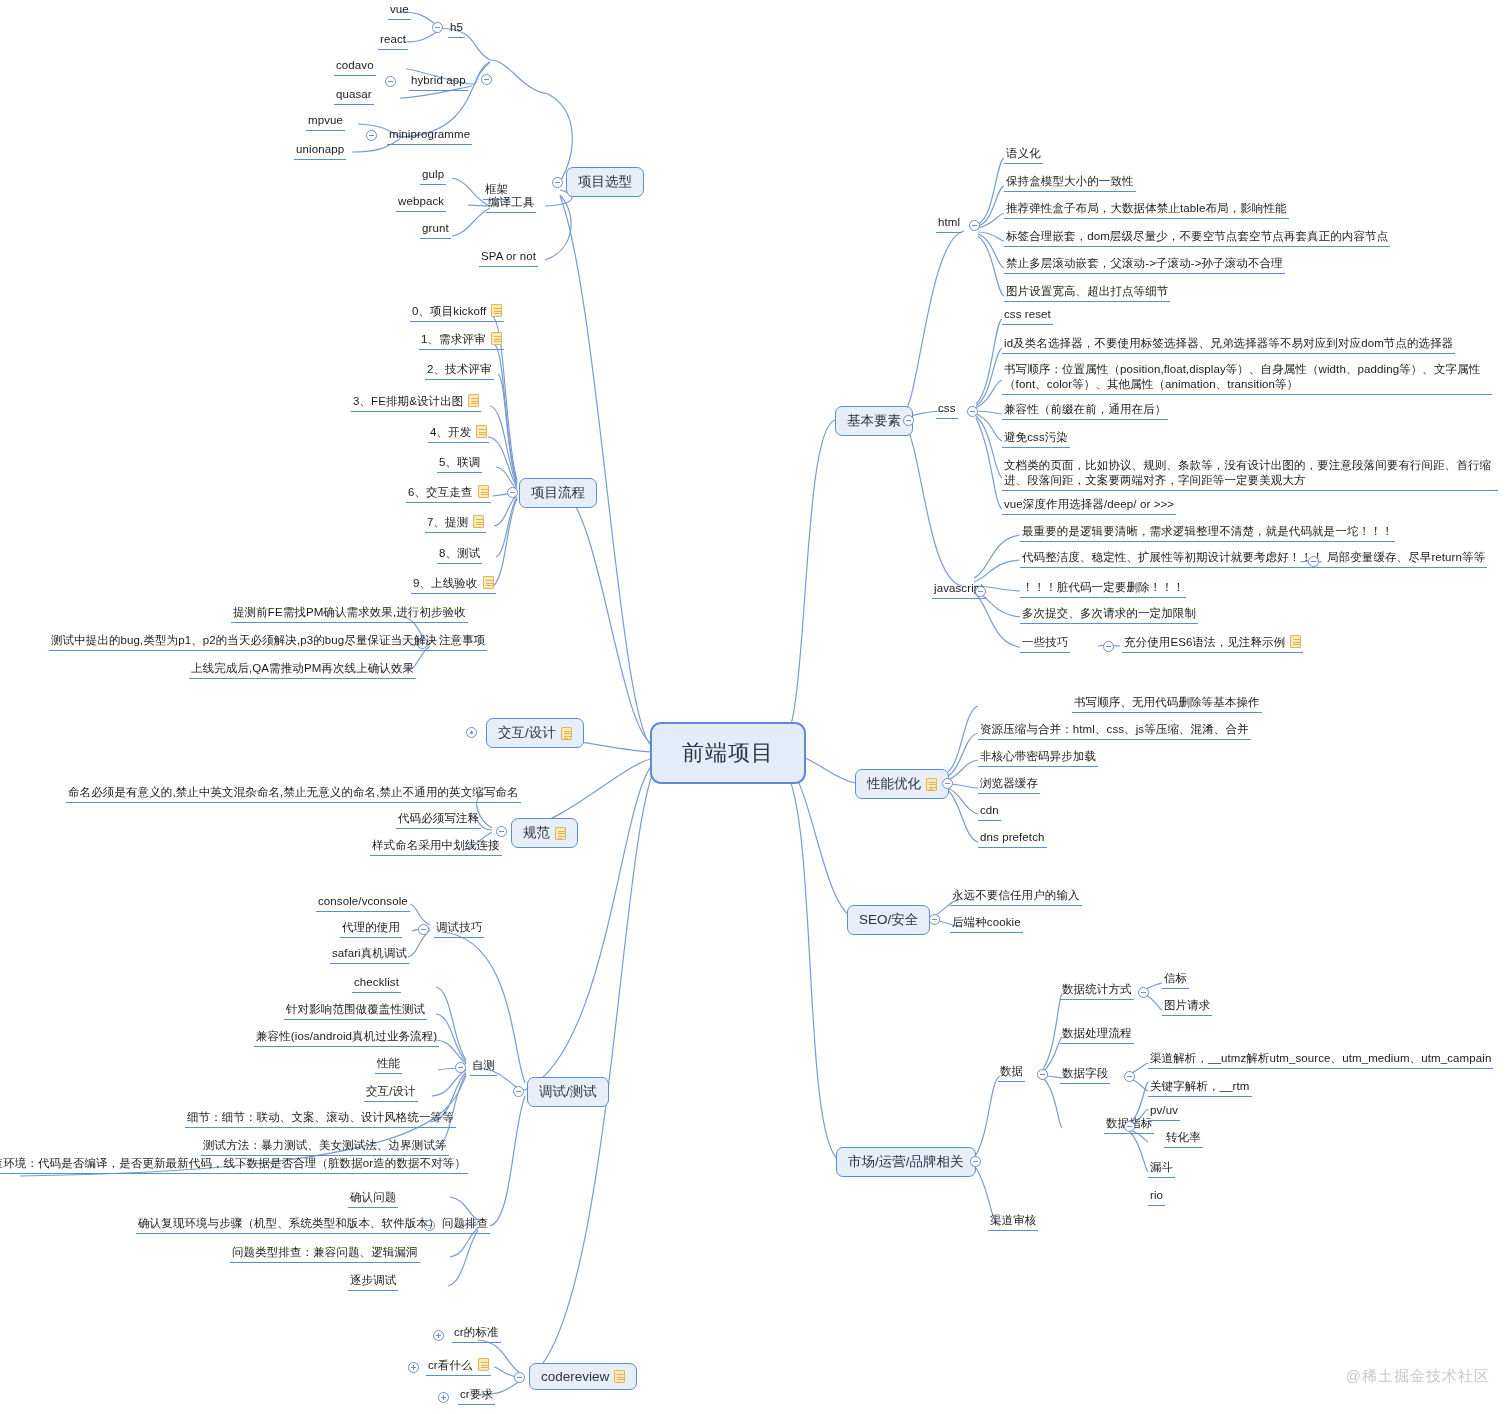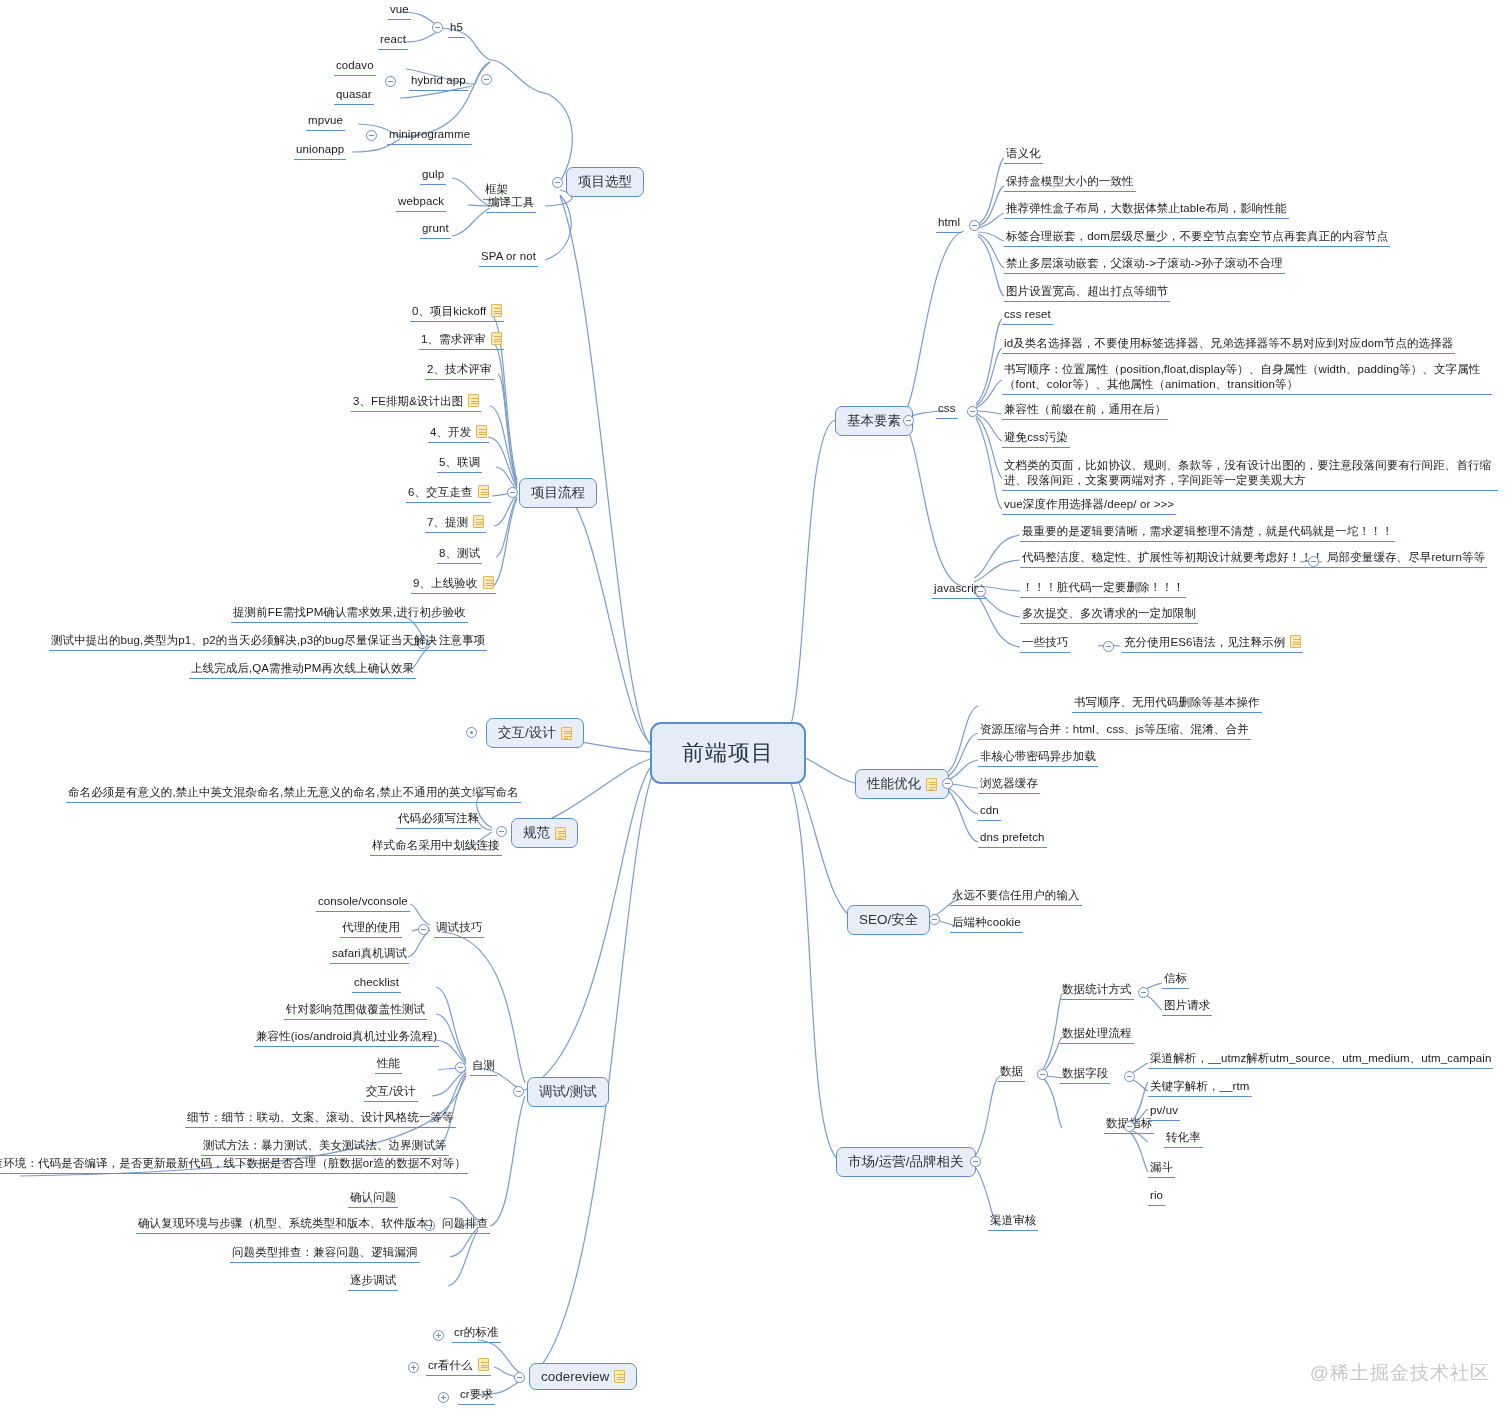--- a/index.html
+++ b/index.html
@@ -110,21 +110,21 @@
   }
   .noteicon i:nth-child(1){ top: 3px; }
   .noteicon i:nth-child(2){ top: 5.5px; }
   .noteicon i:nth-child(3){ top: 8px; }
   .noteicon i:nth-child(4){ top: 10.5px; width: 4px; }
   .leaf .noteicon { margin-left: 5px; }
   
   #watermark {
     position: absolute;
     right: 22px; bottom: 28px;
-    font-size: 19px;
+    font-size: 15px;
     color: #c8c8c8;
     letter-spacing: 1px;
     white-space: nowrap;
   }
 </style>
 </head>
 <body>
 
 <div id="canvas">
 

